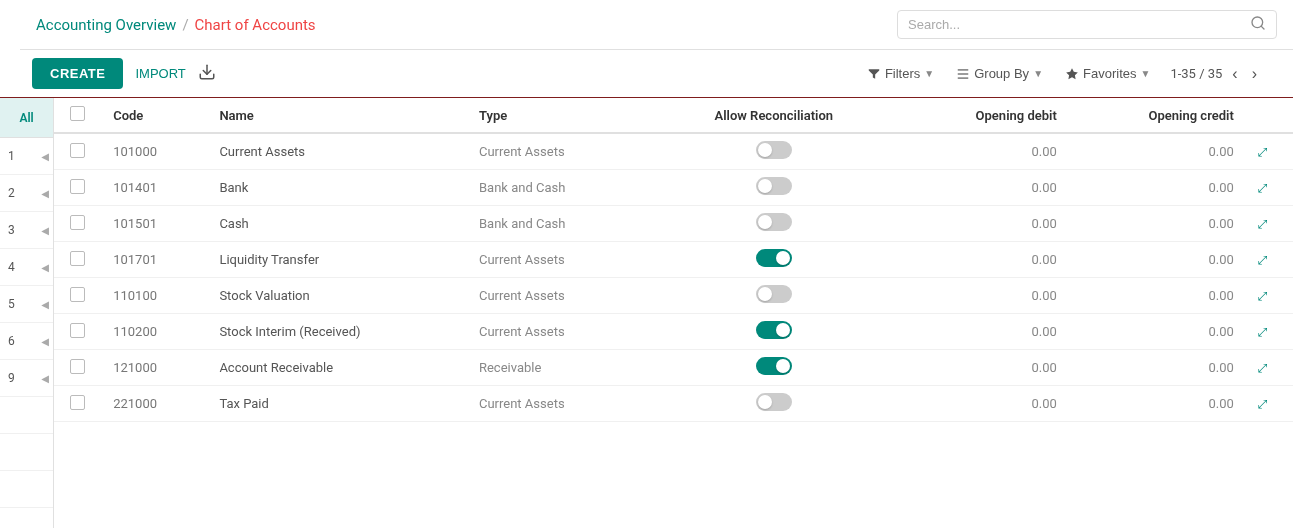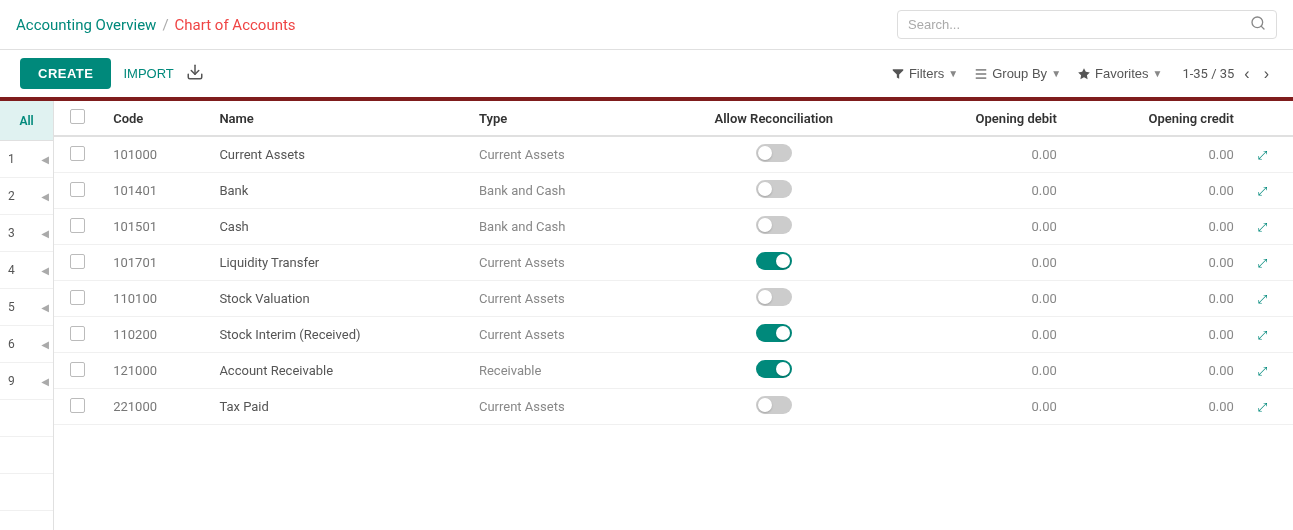--- a/index.html
+++ b/index.html
@@ -1,35 +1,35 @@
 <!DOCTYPE html>
 <html><head>
   <meta charset="utf-8">
   <style>
     * { box-sizing: border-box; margin: 0; padding: 0; }
     body { font-family: -apple-system, BlinkMacSystemFont, 'Segoe UI', Roboto, sans-serif; font-size: 13px; color: #333; background: #fff; width: 1293px; height: 530px; overflow: hidden; }
 
     
-    .top-bar { display: flex; align-items: center; padding: 10px 16px; border-bottom: 1px solid #e0e0e0; background: #fff; }
+    .top-bar { display: flex; align-items: center; padding: 10px 16px; border-bottom: 1px solid #e0e0e0; background: #fff; margin-left: 20px; }
     .breadcrumb { display: flex; align-items: center; gap: 6px; font-size: 15px; color: #333; flex: 1; }
     .breadcrumb .link { color: #00897b; text-decoration: none; }
     .breadcrumb .sep { color: #aaa; }
     .breadcrumb .current { color: #ef4444; }
     .search-bar { display: flex; align-items: center; border: 1px solid #ddd; border-radius: 4px; padding: 4px 10px; width: 380px; background: #fff; }
     .search-bar input { border: none; outline: none; width: 100%; font-size: 13px; color: #555; background: transparent; }
     .search-bar input::placeholder { color: #aaa; }
     .search-icon-wrap { color: #888; margin-left: 4px; }
 
     
-    .action-bar { display: flex; align-items: center; padding: 8px 20px; border-bottom: 4px solid #7f1d1d; background: #fff; gap: 12px; }
+    .action-bar { display: flex; align-items: center; padding: 8px 32px; border-bottom: 1px solid #7f1d1d; background: #fff; gap: 12px; }
     .btn-create { background: #00897b; color: #fff; border: none; padding: 8px 18px; border-radius: 4px; font-size: 13px; font-weight: 600; cursor: pointer; letter-spacing: 0.5px; }
     .btn-import { background: transparent; color: #00897b; border: none; font-size: 13px; cursor: pointer; font-weight: 500; }
     .btn-download { background: transparent; border: none; color: #555; cursor: pointer; font-size: 16px; }
     .spacer { flex: 1; }
-    .filter-group { display: flex; align-items: flex-start; gap: 0; }
+    .filter-group { display: flex; align-items: flex-start; gap: 6px; }
     .filter-btn { display: flex; align-items: center; gap: 4px; background: transparent; border: none; color: #555; font-size: 13px; cursor: pointer; padding: 4px 8px; border-radius: 4px; }
     .filter-btn .caret { font-size: 10px; color: #888; }
     .pagination { display: flex; align-items: center; gap: 6px; color: #555; font-size: 13px; }
     .page-nav { background: transparent; border: none; cursor: pointer; color: #555; font-size: 16px; padding: 2px 4px; }
     .page-nav:disabled { color: #ccc; cursor: default; }
 
     
     .table-container { display: flex; overflow-y: auto; height: calc(530px - 100px); }
     .left-sidebar { width: 54px; flex-shrink: 0; border-right: 1px solid #e0e0e0; }
     .left-sidebar .all-btn { display: flex; align-items: center; justify-content: center; padding: 8px 4px; background: #e0f2f1; color: #00897b; font-size: 12px; font-weight: 600; border-bottom: 1px solid #e0e0e0; cursor: pointer; height: 40px; }

